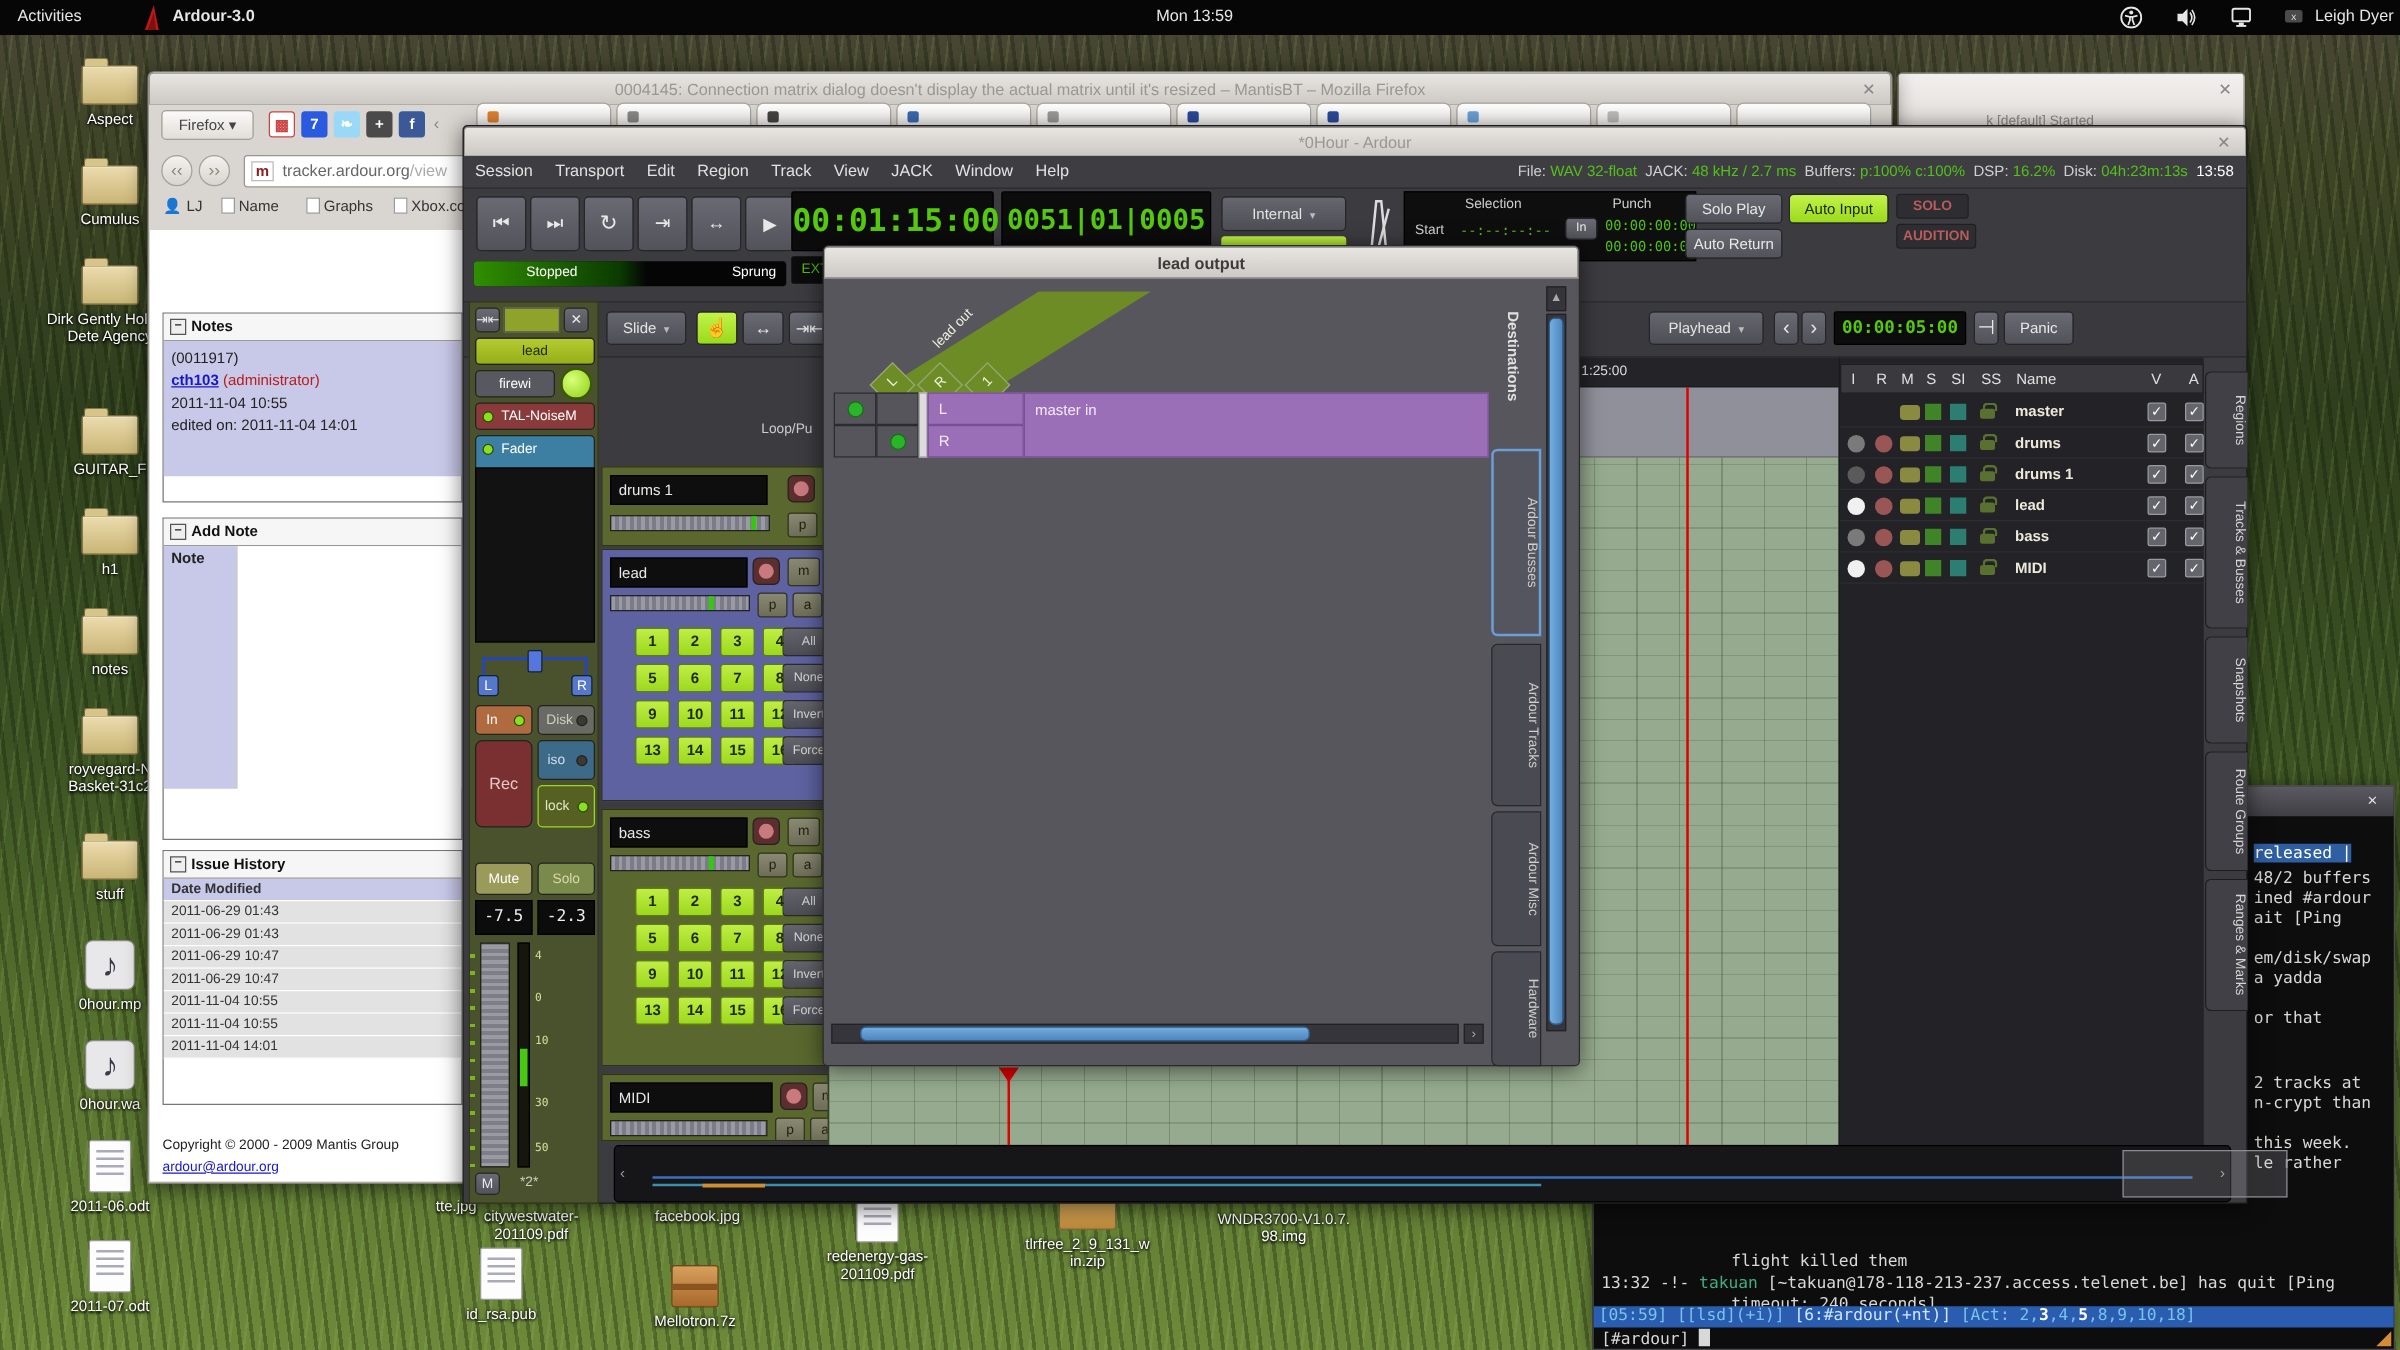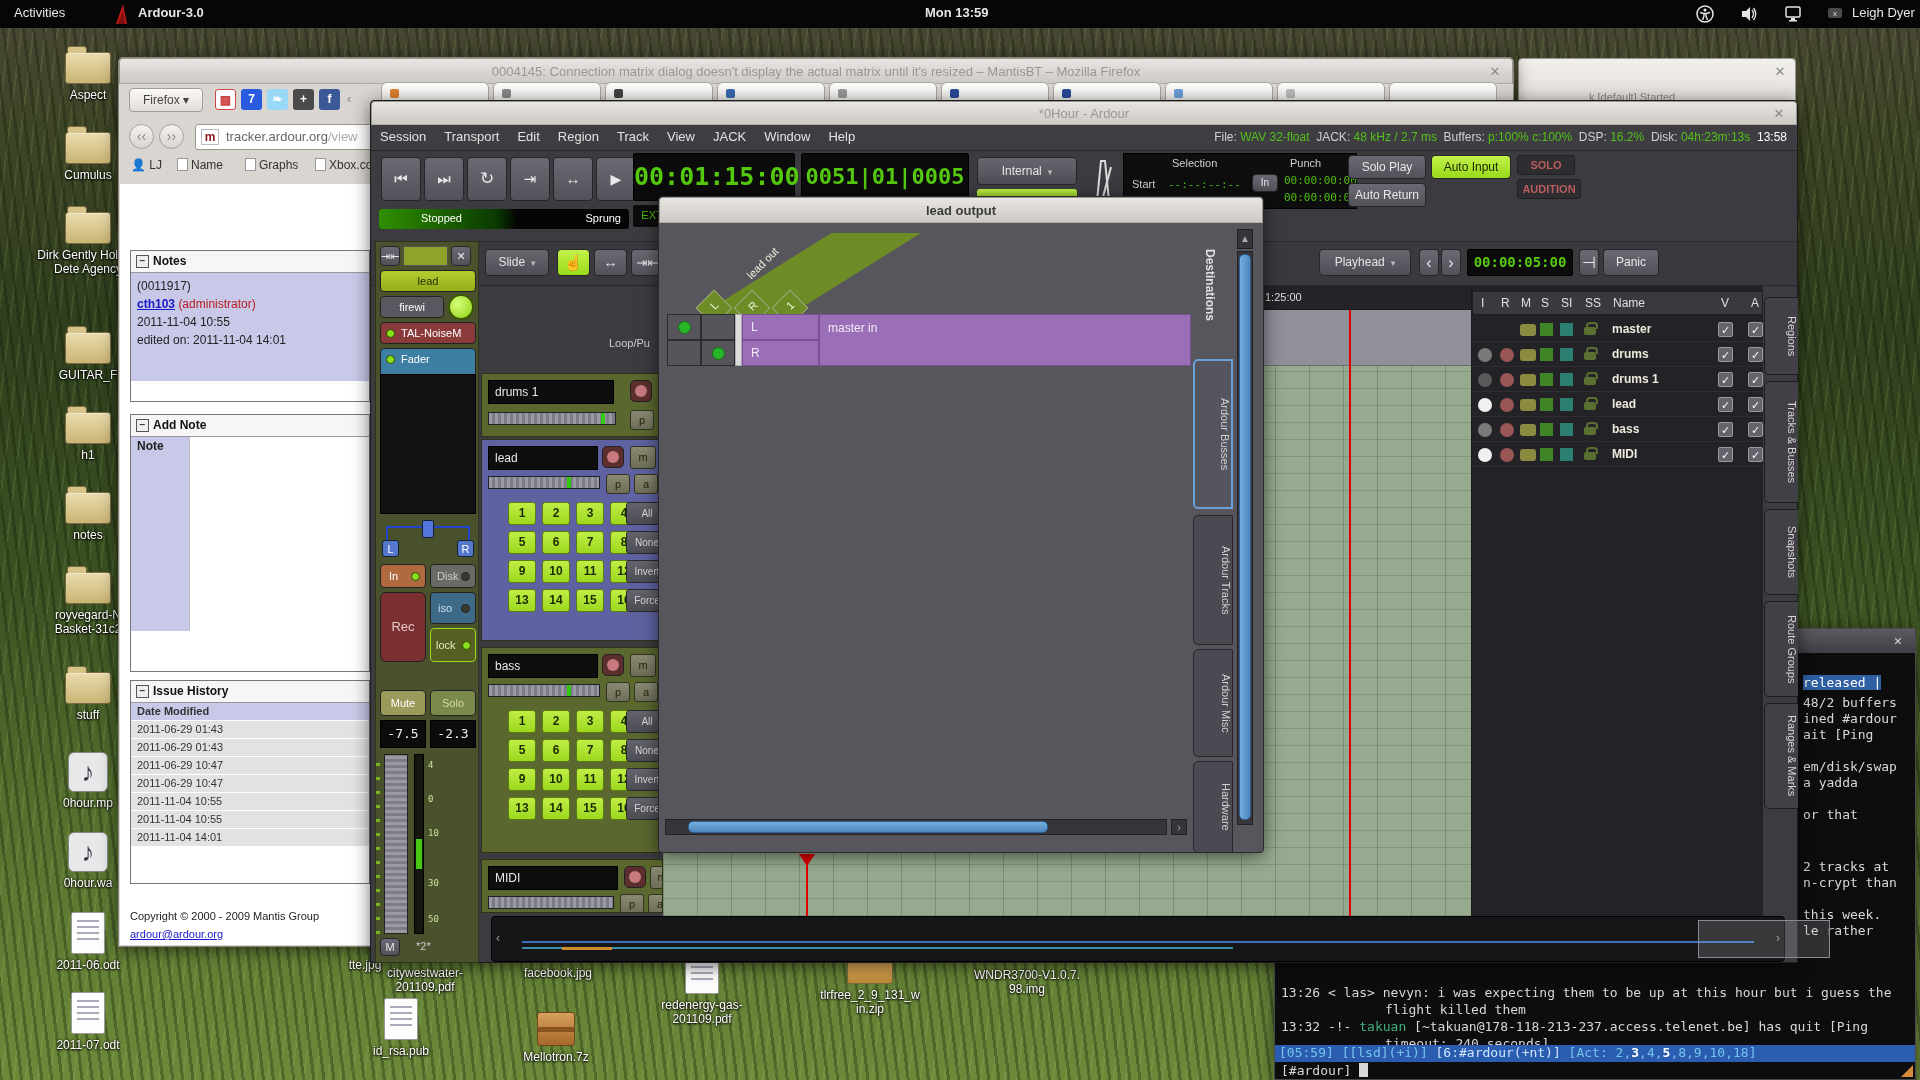--- a/index.html
+++ b/index.html
@@ -355,21 +355,20 @@
     <div class="tfrag" style="top:82px;">ined #ardour</div>
     <div class="tfrag" style="top:98px;">ait [Ping</div>
     <div class="tfrag" style="top:130px;">em/disk/swap</div>
     <div class="tfrag" style="top:146px;">a yadda</div>
     <div class="tfrag" style="top:178px;">or that</div>
     <div class="tfrag" style="top:230px;">2 tracks at</div>
     <div class="tfrag" style="top:246px;">n-crypt than</div>
     <div class="tfrag" style="top:278px;">this week.</div>
     <div class="tfrag" style="top:294px;">le rather</div>
 
-    <div class="tline" style="left:6px;top:356px;"><span>13:26</span> <span>&lt; las&gt;</span> <span>nevyn: i was expecting them to be up at this hour but i guess the</span></div>
     <div class="tline" style="left:110px;top:373px;">flight killed them</div>
     <div class="tline" style="left:6px;top:390px;"><span>13:32</span> <span>-!-</span> <span class="nickgreen">takuan</span> <span>[~takuan@178-118-213-237.access.telenet.be] has quit [Ping</span></div>
     <div class="tline" style="left:110px;top:407px;">timeout: 240 seconds]</div>
 
     <div id="tstatus"><span class="dim">[05:59]</span> <span class="dim">[[lsd](+i)]</span> <span style="color:#cfe6ff;">[6:#ardour(+nt)]</span> <span class="dim">[Act: </span><span class="dim">2,</span><span class="lit">3</span><span class="dim">,4,</span><span class="lit">5</span><span class="dim">,8,9,10,18]</span></div>
     <div class="tline" style="left:6px;top:434px;"><span>[#ardour]</span> <span class="cursorblk"></span></div>
     <div class="abs" style="right:2px;bottom:2px;width:0;height:0;border-left:12px solid transparent;border-bottom:12px solid #d78a3a;"></div>
   </div>
 
   <div id="ardour" class="win">
@@ -730,21 +729,21 @@
     <div class="vsc" style="left:512px;top:622px;width:16px;height:16px;text-align:center;color:#aaa;font-size:11px;line-height:14px;">›</div>
   </div>
 
   <div id="topbar">
     <span class="item" style="left:14px;">Activities</span>
     <svg class="tb-icon abs" style="left:112px;top:2px;" width="22" height="24" viewBox="0 0 22 24">
       <path d="M4 22 L11 2 L15 22 Z" fill="#c01818"></path>
         <path d="M6 22 L11 8 L13 22 Z" fill="#801010"></path>
     </svg>
     <span class="item" style="left:138px;font-weight:bold;">Ardour-3.0</span>
-    <span class="item" style="left:925px;font-weight:bold;">Mon 13:59</span>
+    <span class="item" style="left:925px;">Mon 13:59</span>
     <svg class="tb-icon abs" style="left:1696px;top:5px;" width="18" height="18" viewBox="0 0 18 18">
       <circle cx="9" cy="9" r="8" fill="none" stroke="#e6e6e6" stroke-width="1.5"></circle>
         <circle cx="9" cy="5" r="1.6" fill="#e6e6e6"></circle>
         <path d="M4 7.5 L8 8.5 L8 11 L6.5 15 M14 7.5 L10 8.5 L10 11 L11.5 15 M8 8.5 L10 8.5" stroke="#e6e6e6" stroke-width="1.4" fill="none"></path>
     </svg>
     <svg class="tb-icon abs" style="left:1740px;top:5px;" width="18" height="18" viewBox="0 0 18 18">
       <polygon points="2,6 6,6 10,2 10,16 6,12 2,12" fill="#e6e6e6"></polygon>
         <path d="M12 5 Q15 9 12 13 M13.5 3 Q18 9 13.5 15" stroke="#e6e6e6" stroke-width="1.3" fill="none"></path>
     </svg>
     <svg class="tb-icon abs" style="left:1784px;top:5px;" width="18" height="18" viewBox="0 0 18 18">

